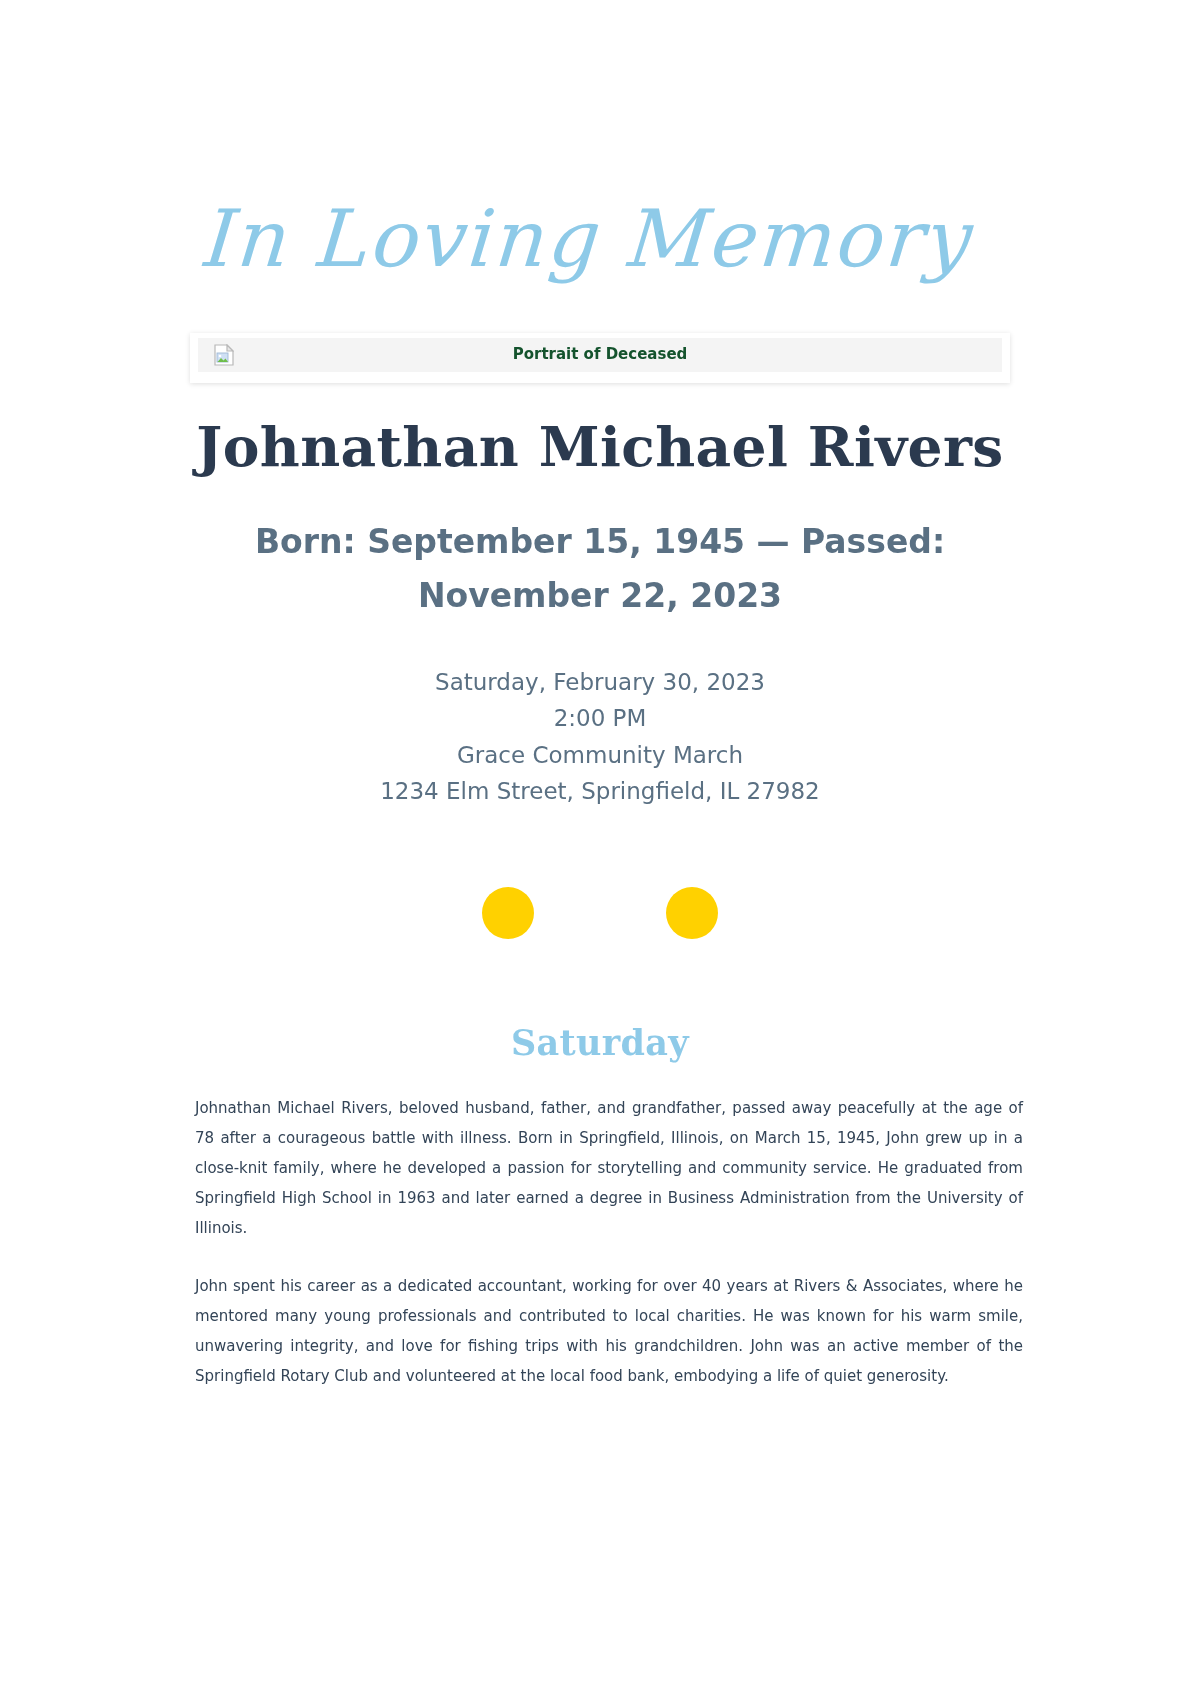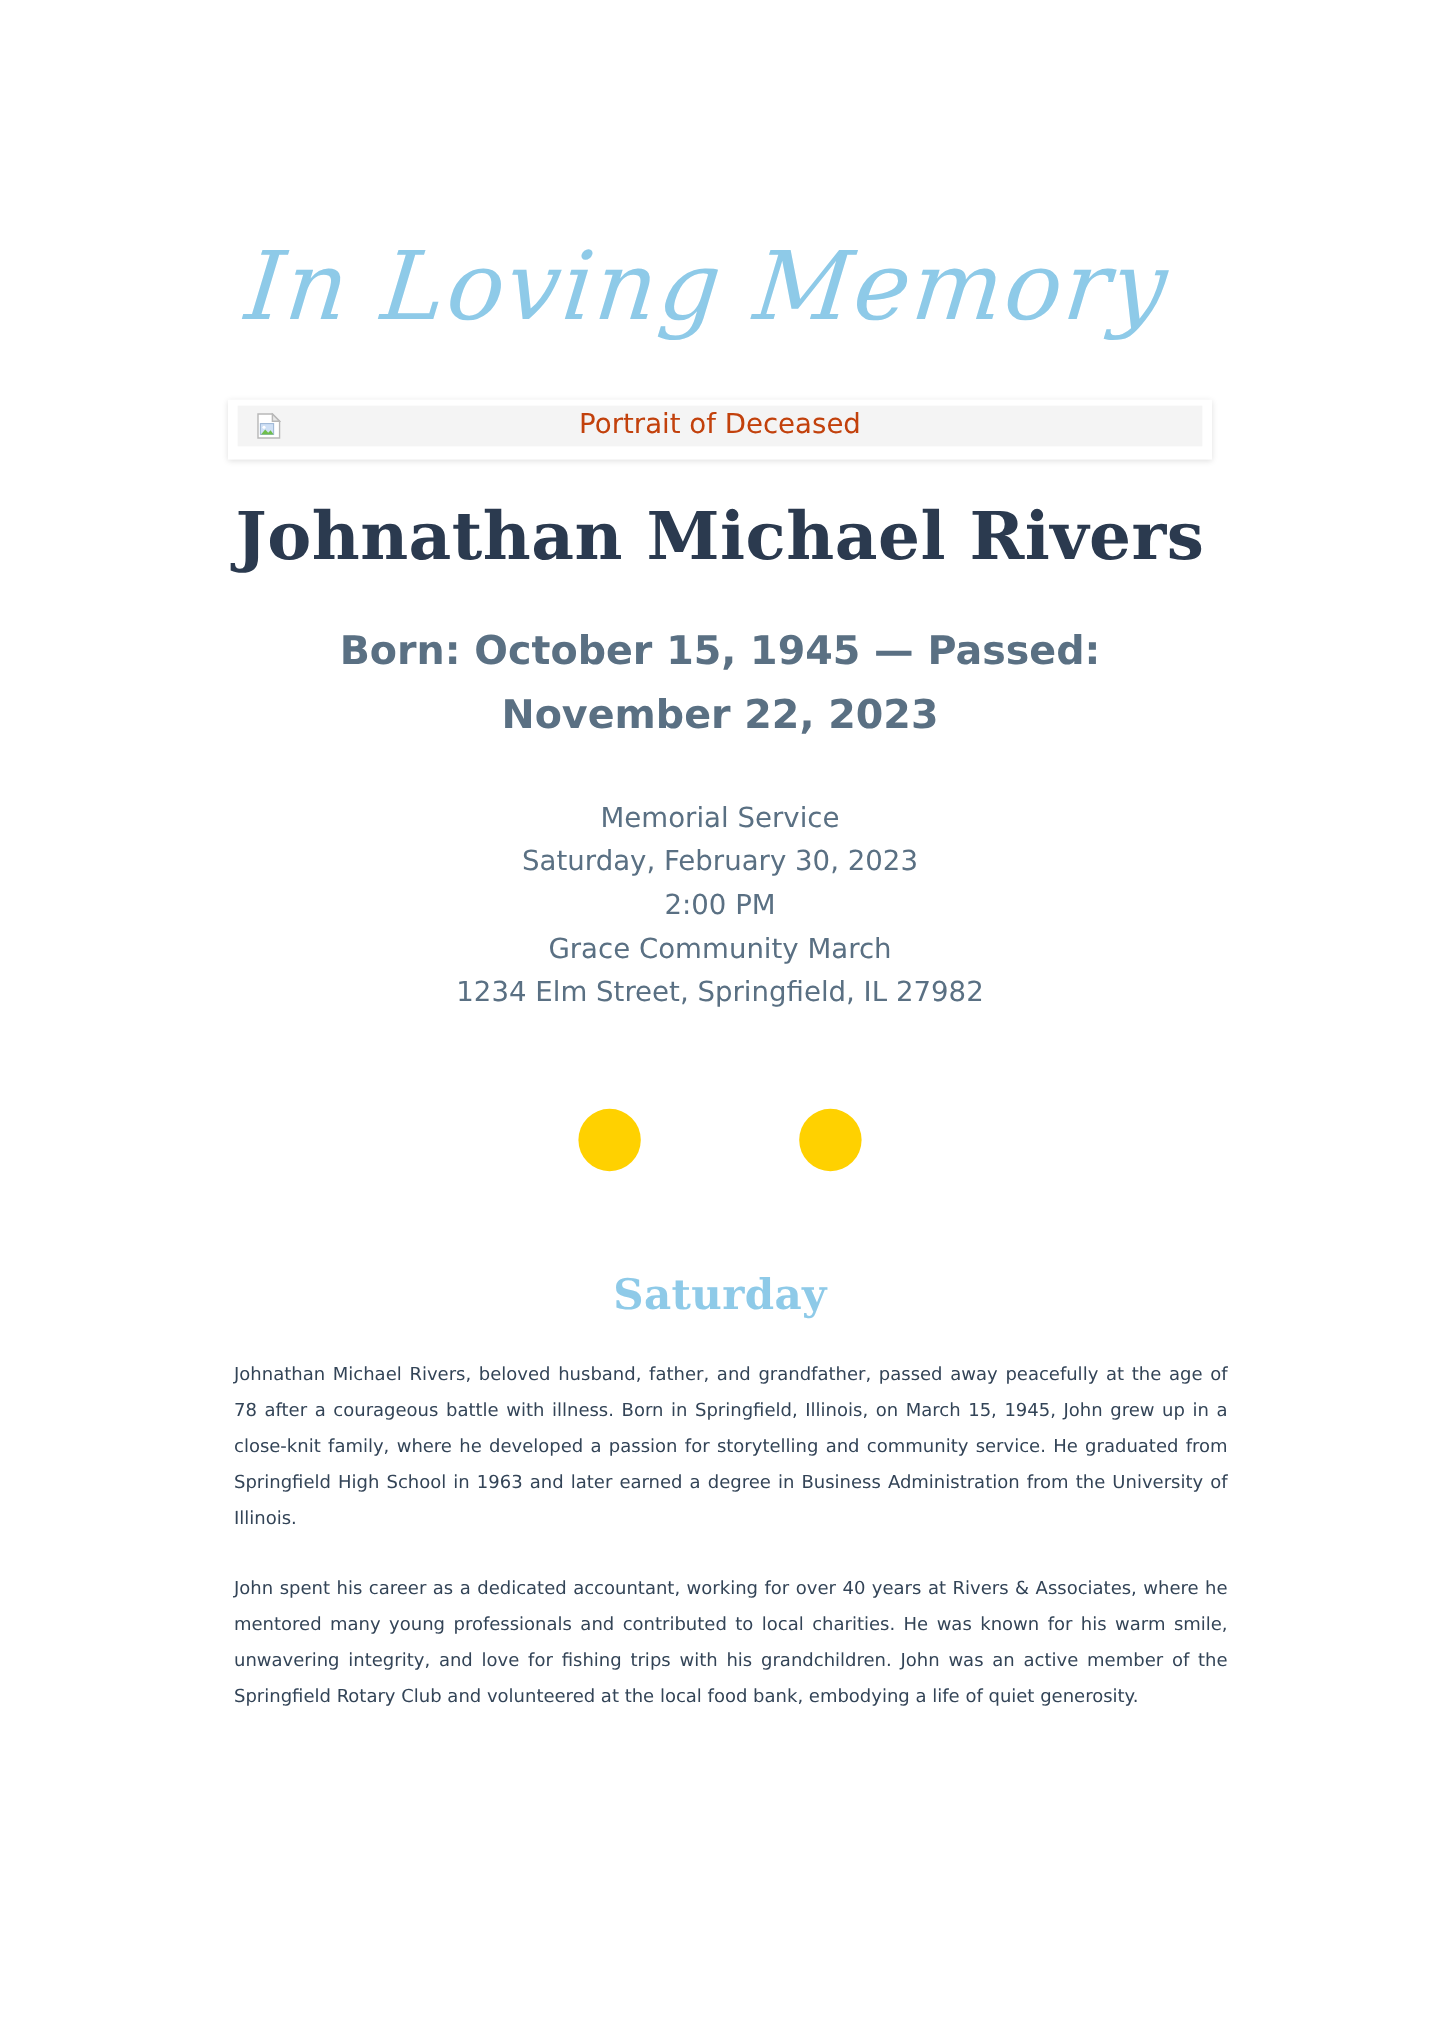--- a/index.html
+++ b/index.html
@@ -68,23 +68,24 @@
   .broken-img-icon {
     position: absolute;
     left: 16px;
     top: 50%;
     transform: translateY(-50%);
     width: 20px;
     height: 22px;
   }
   .portrait-alt {
     font-family: "DejaVu Sans", sans-serif;
-    font-size: 23px;
-    color: #c2410c;
+    font-size: 15px;
+    color: #14532d;
     line-height: 1;
+    font-weight: bold;
   }
 
   
   .deceased-name {
     text-align: center;
     font-family: "DejaVu Serif", serif;
     font-weight: 700;
     font-size: 55px;
     color: #2b3a4f;
     margin: 0;
@@ -182,24 +183,23 @@
             <circle cx="6" cy="12" r="1.3" fill="#ffffff"></circle>
             <path d="M3.5 18 l3.5-4 2.5 2.6 2-2 2.5 3.4 z" fill="#6fbe4a"></path>
           </svg>
         </span>
         <span class="portrait-alt">Portrait of Deceased</span>
       </div>
     </div>
 
     <h2 class="deceased-name">Johnathan Michael Rivers</h2>
 
-    <h3 class="dates-line">Born: October 15, 1945 — Passed: November 22, 2023</h3>
+    <h3 class="dates-line">Born: September 15, 1945 — Passed: November 22, 2023</h3>
 
     <div class="service-block">
-      <p class="service-line">Memorial Service</p>
       <p class="service-line">Saturday, February 30, 2023</p>
       <p class="service-line">2:00 PM</p>
       <p class="service-line">Grace Community March</p>
       <p class="service-line">1234 Elm Street, Springfield, IL 27982</p>
     </div>
 
     <div class="ornament-row">
       <span class="ornament-dot"></span>
       <span class="ornament-dot"></span>
     </div>

